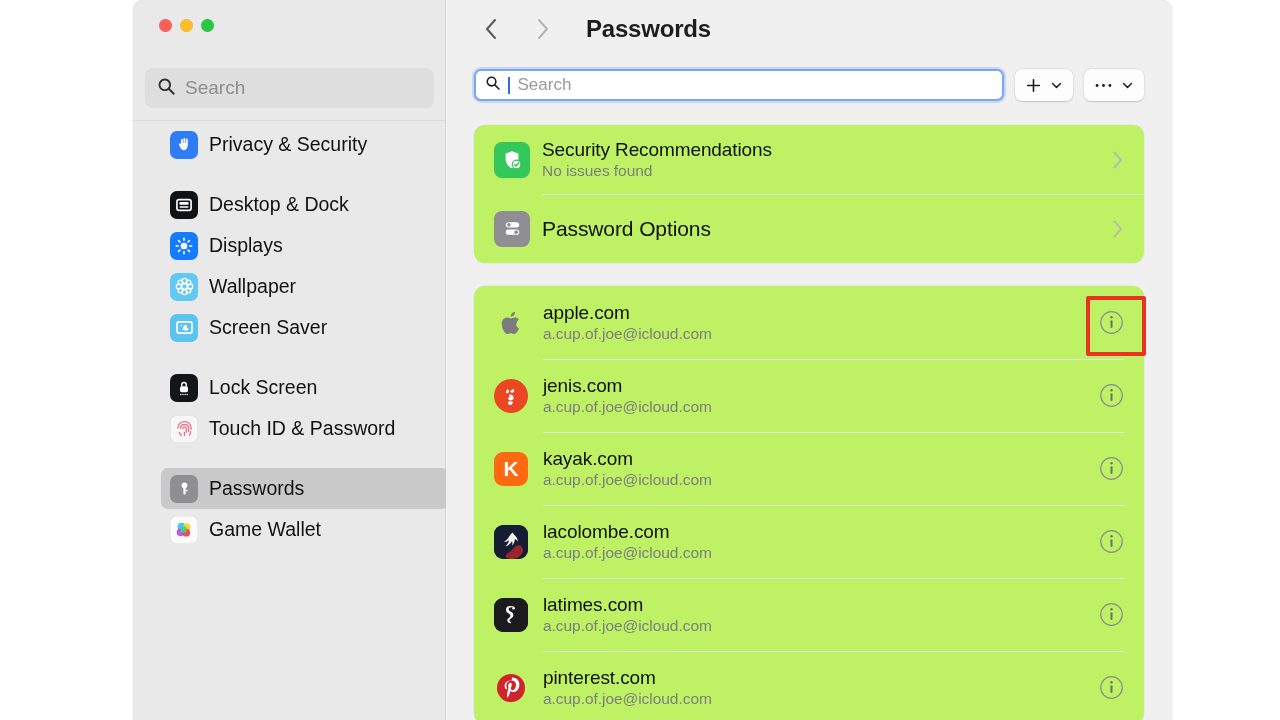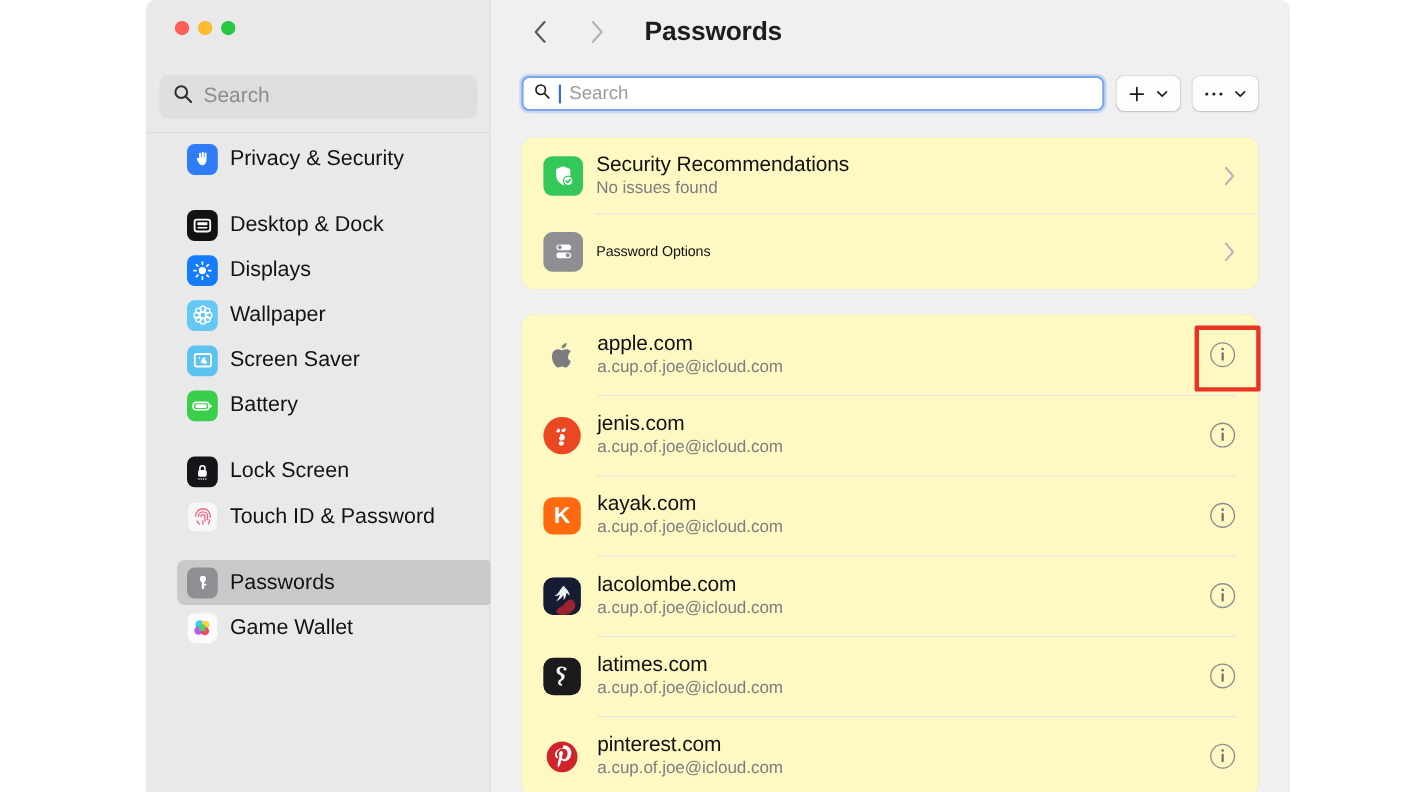--- a/index.html
+++ b/index.html
@@ -112,21 +112,21 @@
     border-radius: 7px;
     box-shadow: 0 0.5px 1.5px rgba(0,0,0,0.17), 0 0 0 0.5px rgba(0,0,0,0.05);
     display: flex; align-items: center; justify-content: center; gap: 10px;
     padding: 0 11px;
   }
   .tb-btn .chev-sm { width: 11px; height: 7px; }
 
   
   .card {
     margin: 0 28px 0 28px;
-    background: #fef9c3;
+    background: #bef264;
     border-radius: 11px;
     box-shadow: 0 0 0 0.5px rgba(0,0,0,0.055);
     overflow: hidden;
   }
   .card.first { margin-top: 12px; }
   .card.second { margin-top: 23px; }
 
   .row {
     display: flex; align-items: center;
     padding: 0 20px 0 20px;
@@ -138,21 +138,21 @@
     height: 1px; background: #e4e4e4;
   }
   .row-ico {
     width: 36px; height: 36px; flex: 0 0 36px; border-radius: 8px;
     display: flex; align-items: center; justify-content: center; overflow: hidden;
     margin-right: 12px;
   }
   .row-text { flex: 1; display: flex; flex-direction: column; justify-content: center; gap: 1px; }
   .row-title { font-size: 19px; color: #111112; letter-spacing: -0.1px; }
   .row-sub { font-size: 15.5px; color: #7d7d80; letter-spacing: -0.05px; }
-  .row-title.single { font-size: 13px; }
+  .row-title.single { font-size: 21px; }
 
   .disclosure { width: 12px; height: 20px; flex: 0 0 12px; margin-left: 10px; }
 
   .info-btn {
     width: 25px; height: 25px; flex: 0 0 25px;
     border-radius: 50%;
     display: flex; align-items: center; justify-content: center;
     position: relative;
   }
 
@@ -263,30 +263,20 @@
             <svg width="21" height="21" viewBox="0 0 24 24">
               <rect x="3.5" y="5.5" width="17" height="13" rx="2.2" fill="none" stroke="#fff" stroke-width="1.9"></rect>
               <path d="M14.6 9.2a3.3 3.3 0 1 0 2.1 4.6 4 4 0 0 1-2.1-4.6z" fill="#fff"></path>
               <circle cx="8.3" cy="9.6" r="0.85" fill="#fff"></circle>
               <circle cx="10.2" cy="14" r="0.7" fill="#fff"></circle>
             </svg>
           </span>
           <span>Screen Saver</span>
         </div>
 
-        <div class="nav-item">
-          <span class="ico" style="background:#3bce4b">
-            <svg width="22" height="22" viewBox="0 0 26 24">
-              <rect x="3" y="8.2" width="17" height="8" rx="3" fill="none" stroke="#fff" stroke-width="1.7"></rect>
-              <rect x="5.2" y="10.2" width="12.6" height="4" rx="2" fill="#fff"></rect>
-              <rect x="21" y="10.6" width="1.8" height="3.2" rx="0.9" fill="#fff"></rect>
-            </svg>
-          </span>
-          <span>Battery</span>
-        </div>
 
         <div class="nav-gap"></div>
 
         <div class="nav-item">
           <span class="ico" style="background:#141518">
             <svg width="20" height="20" viewBox="0 0 24 24" fill="#fff">
               <path d="M8.4 10.2V8.1a3.6 3.6 0 0 1 7.2 0v2.1h-1.7V8.1a1.9 1.9 0 0 0-3.8 0v2.1z"></path>
               <rect x="7.2" y="10" width="9.6" height="7.2" rx="2.1"></rect>
               <g fill="#fff">
                   <circle cx="8.2" cy="19.8" r="0.85"></circle>

